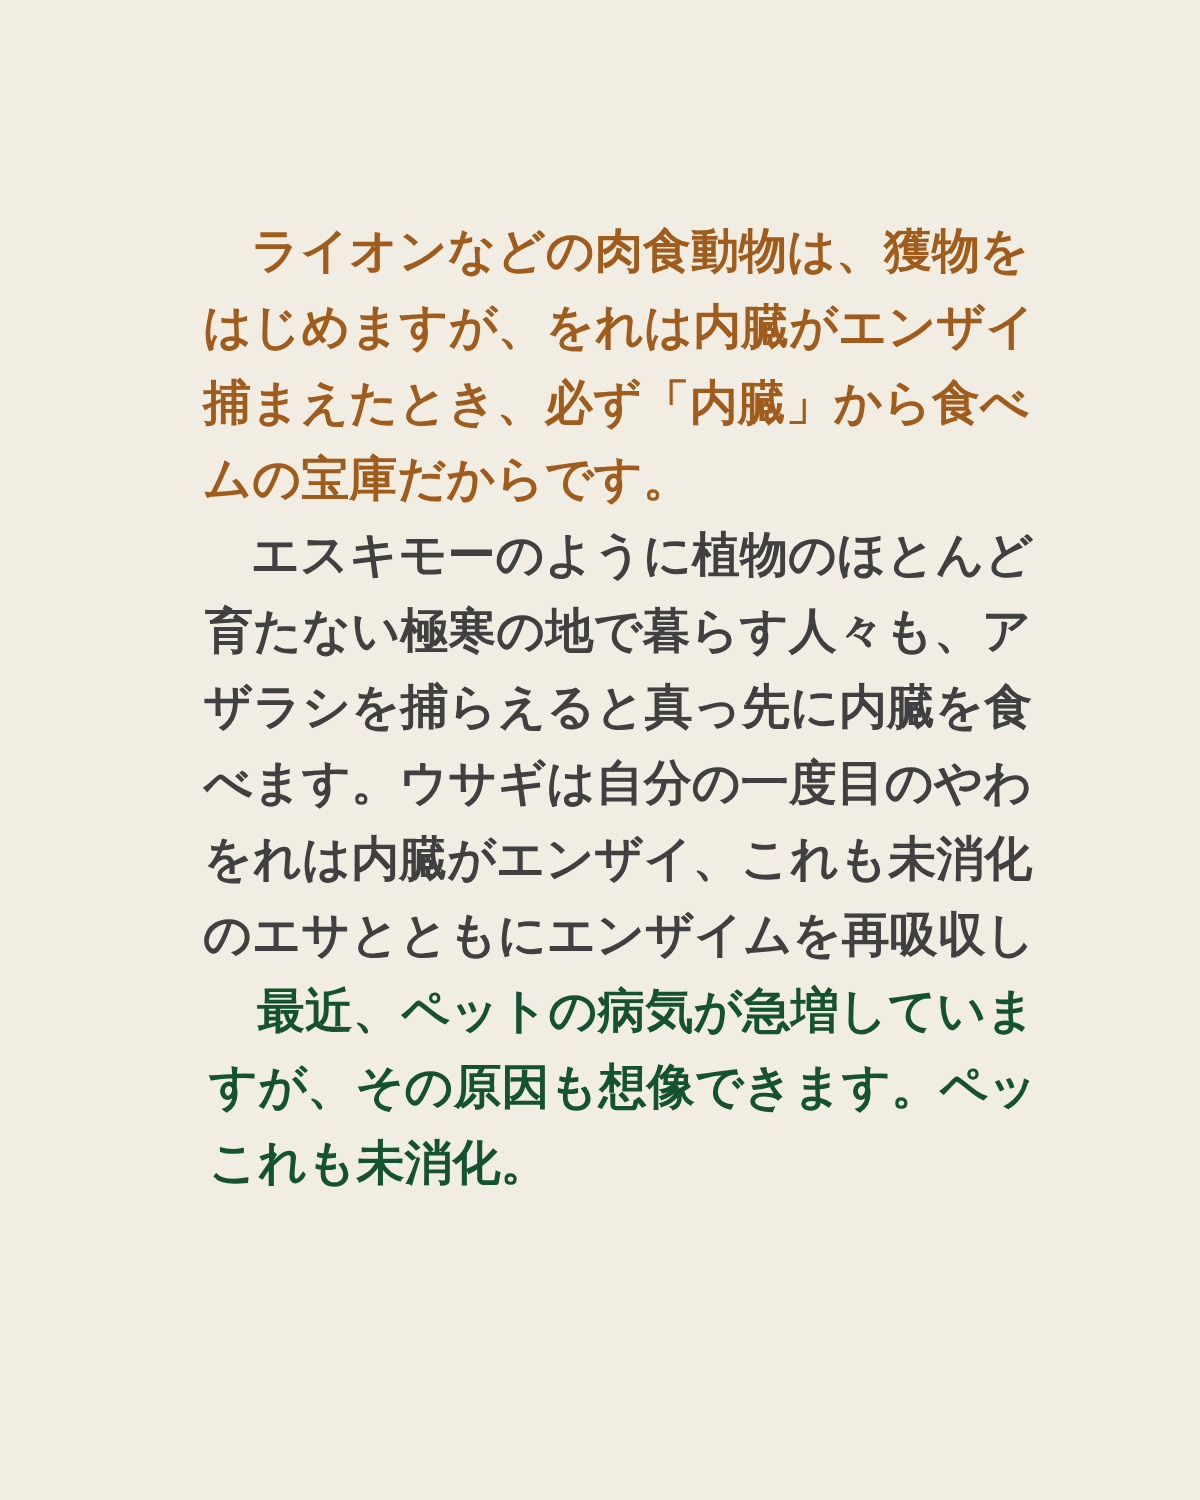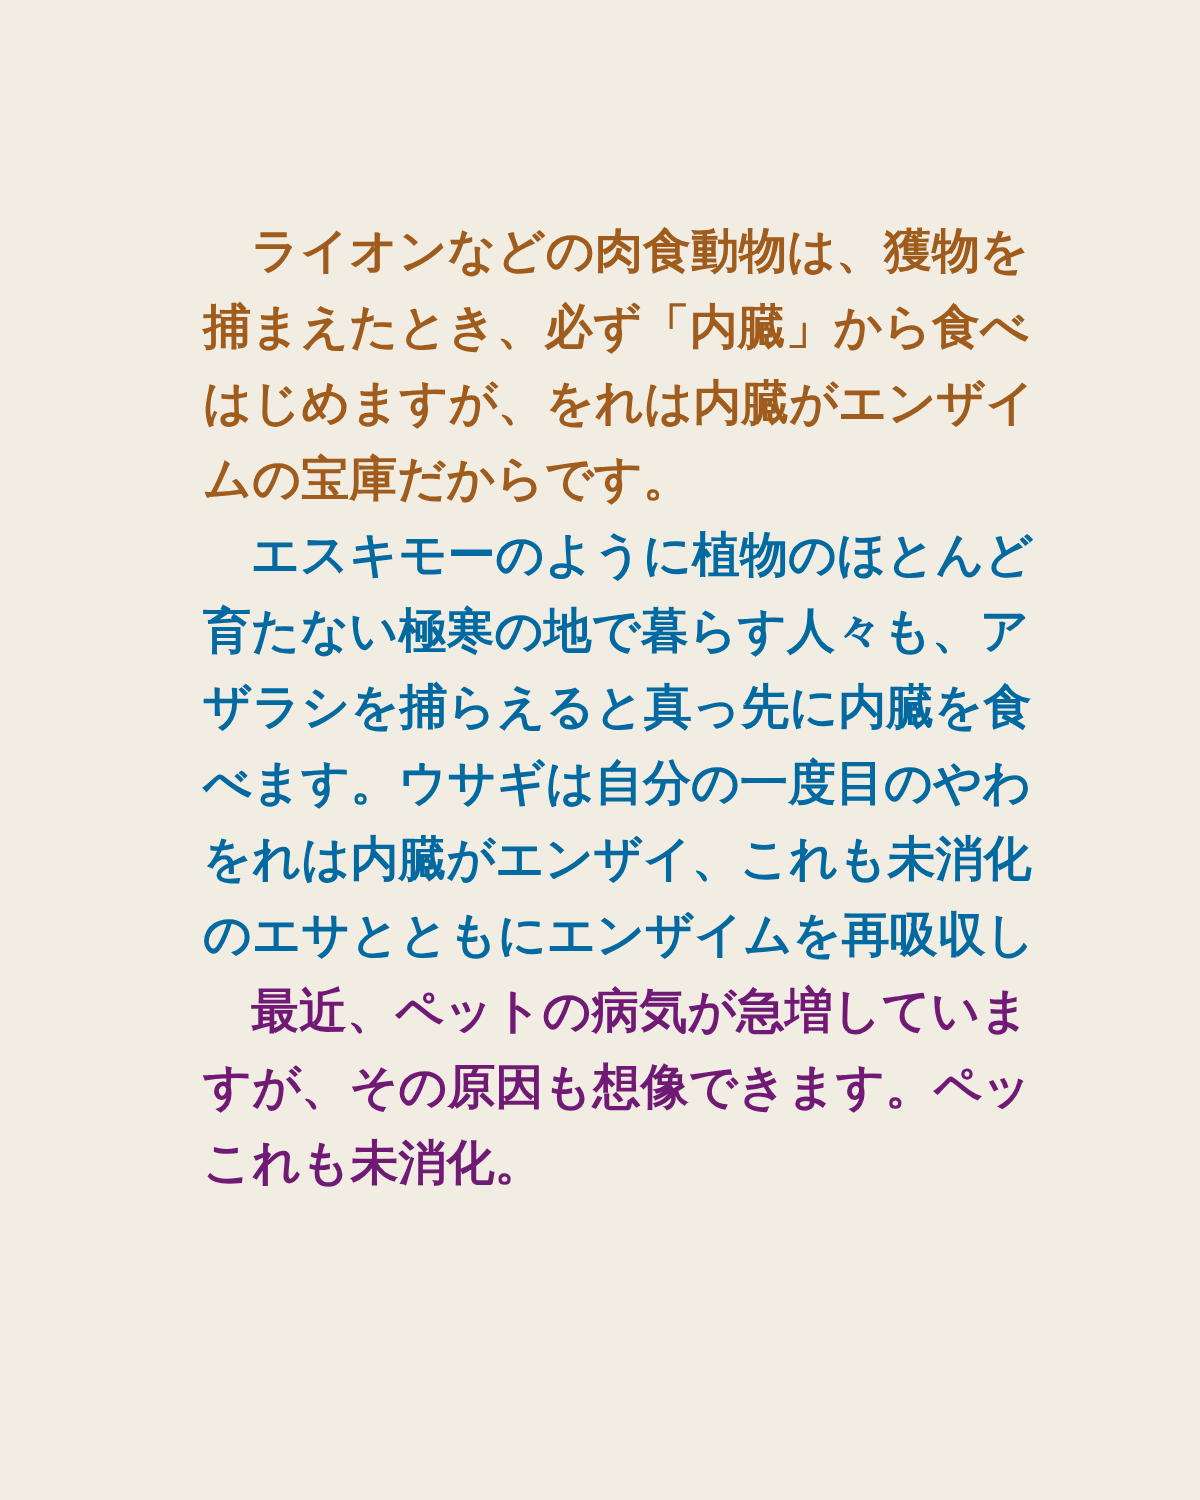--- a/index.html
+++ b/index.html
@@ -40,34 +40,34 @@
   }
 </style>
 </head>
 <body style="background-color: rgb(242, 237, 227);">
 
 <div class="page">
   <div class="text-block">
 
     <div class="paragraph" style="color: rgb(160, 92, 28);">
       <div class="text-line">　ライオンなどの肉食動物は、獲物を</div>
+      <div class="text-line">はじめますが、をれは内臓がエンザイ</div>
       <div class="text-line">捕まえたとき、必ず「内臓」から食べ</div>
-      <div class="text-line">はじめますが、をれは内臓がエンザイ</div>
       <div class="text-line">ムの宝庫だからです。</div>
     </div>
 
-    <div class="paragraph" style="color: #0369a1;">
+    <div class="paragraph" style="color: #404040; text-align: center;">
       <div class="text-line">　エスキモーのように植物のほとんど</div>
       <div class="text-line">育たない極寒の地で暮らす人々も、ア</div>
       <div class="text-line">ザラシを捕らえると真っ先に内臓を食</div>
       <div class="text-line">べます。ウサギは自分の一度目のやわ</div>
       <div class="text-line">をれは内臓がエンザイ、これも未消化</div>
       <div class="text-line">のエサとともにエンザイムを再吸収し</div>
     </div>
 
-    <div class="paragraph" style="color: #701a75;">
+    <div class="paragraph" style="color: #14532d; margin-left: 6px;">
       <div class="text-line">　最近、ペットの病気が急増していま</div>
       <div class="text-line">すが、その原因も想像できます。ペッ</div>
       <div class="text-line">これも未消化。</div>
     </div>
 
   </div>
 </div>
 
 </body></html>

